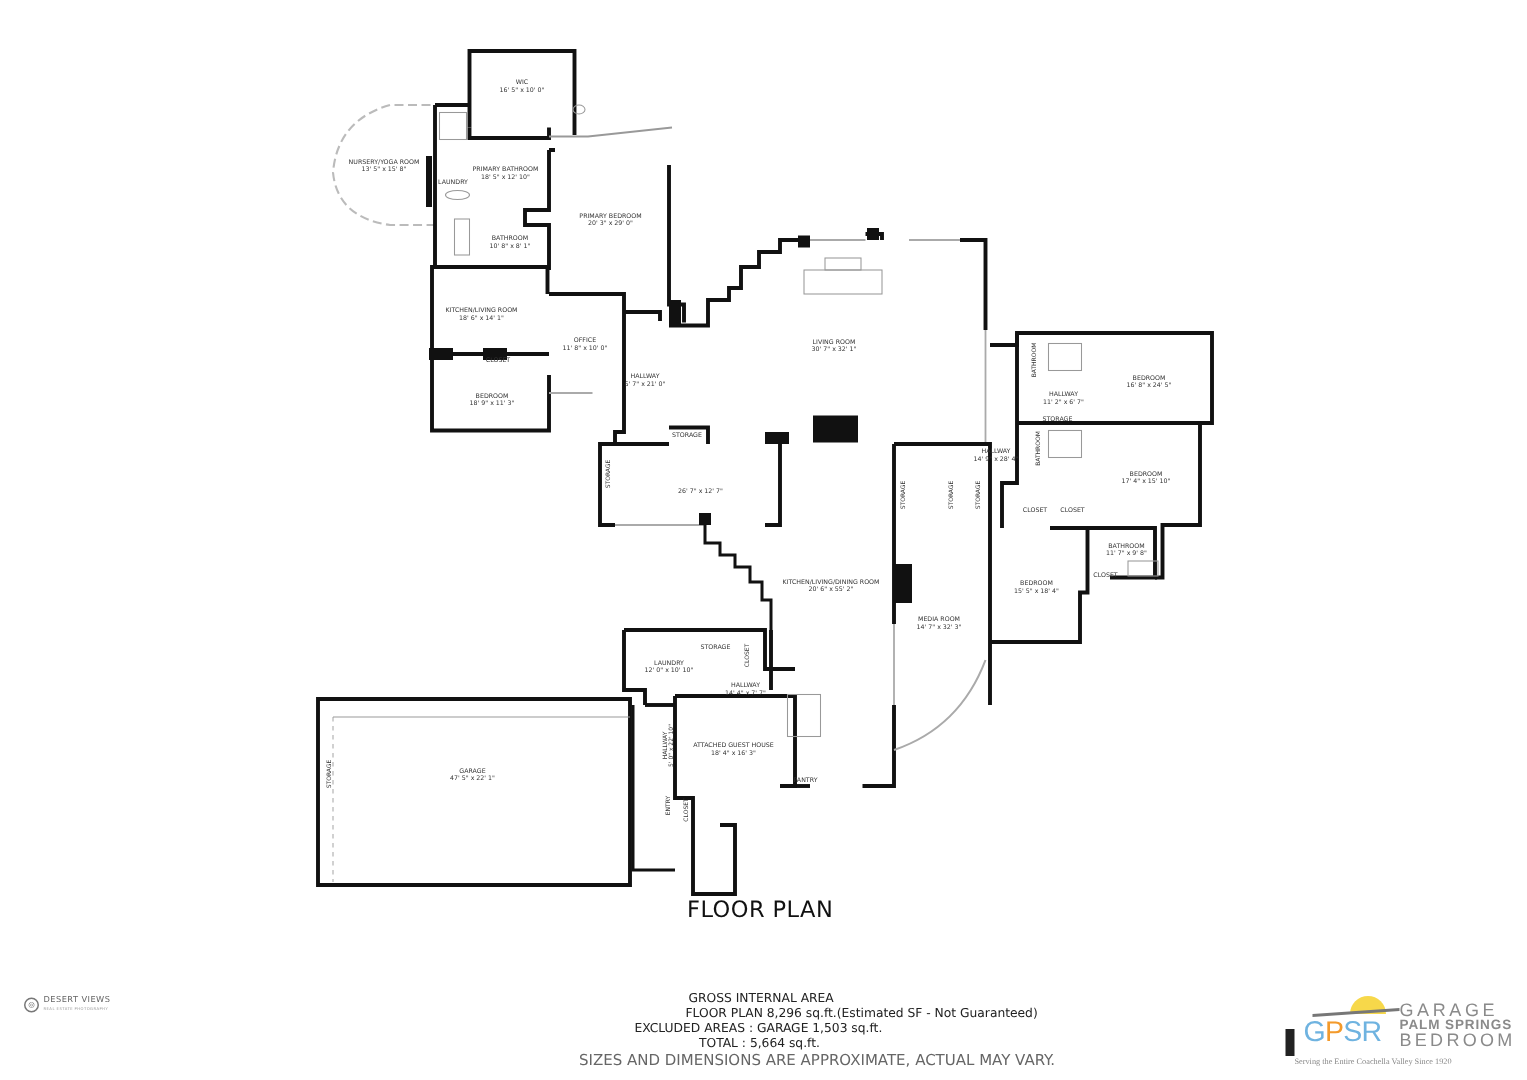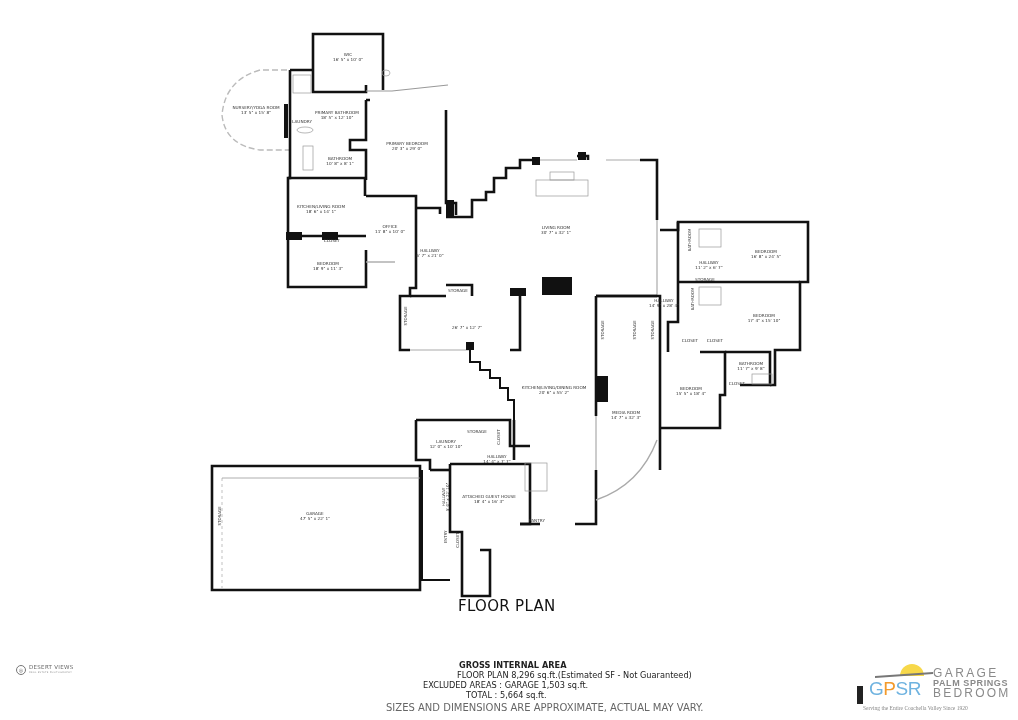--- a/index.html
+++ b/index.html
@@ -163,21 +163,21 @@
     <div class="vlabel" style="left: 443px; top: 497px;">HALLWAY</div>
     <div class="vlabel" style="left: 447px; top: 497px;">5' 0" x 22' 10"</div>
     <div class="vlabel" style="left: 445px; top: 537px;">ENTRY</div>
     <div class="vlabel" style="left: 457px; top: 540px;">CLOSET</div>
     <div class="vlabel" style="left: 219px; top: 516px;">STORAGE</div>
     <div class="vlabel" style="left: 498px; top: 437px;">CLOSET</div>
   </div>
 
 <div class="title">FLOOR PLAN</div>
 
-<div class="area-block" style="left:459px;top:660px;font-weight:bold;">GROSS INTERNAL AREA</div>
+<div class="area-block" style="left:459px;top:660px;">GROSS INTERNAL AREA</div>
 <div class="area-block" style="left:457px;top:670px;">FLOOR PLAN 8,296 sq.ft.(Estimated SF - Not Guaranteed)</div>
 <div class="area-block" style="left:423px;top:680px;">EXCLUDED AREAS :  GARAGE 1,503 sq.ft.</div>
 <div class="area-block" style="left:466px;top:690px;">TOTAL :  5,664 sq.ft.</div>
 <div class="disclaimer">SIZES AND DIMENSIONS ARE APPROXIMATE, ACTUAL MAY VARY.</div>
 
 <div class="logo-dv">
   <div class="circle">◎</div>
   <div class="txt">
     <span>DESERT VIEWS</span>
     <span class="sub">REAL ESTATE PHOTOGRAPHY</span>

